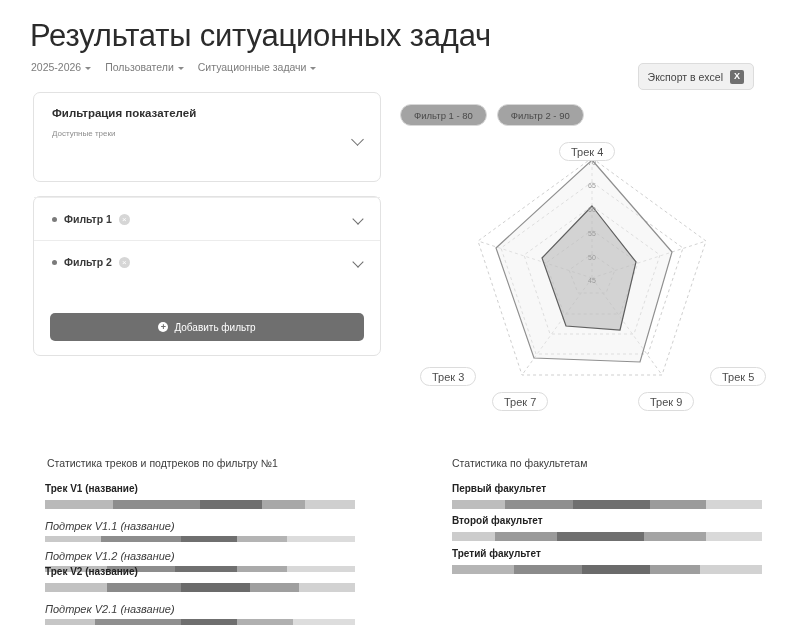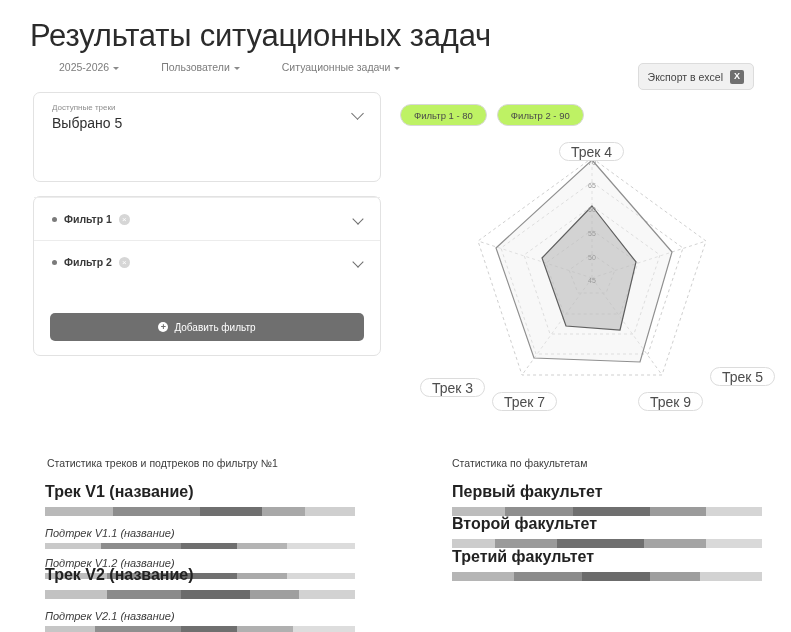--- a/index.html
+++ b/index.html
@@ -27,21 +27,21 @@
   }
   .breadcrumb {
     position: absolute;
     left: 31px; top: 61px;
     display: flex;
     align-items: center;
     gap: 14px;
     font-size: 10.5px;
     color: #7c7c7c;
   }
-  .crumb { display: flex; align-items: center; gap: 4px; white-space: nowrap; margin-left: 28px; }
+  .crumb { display: flex; align-items: center; gap: 4px; white-space: nowrap; }
   .caret {
     display: inline-block;
     width: 0; height: 0;
     border-left: 3px solid transparent;
     border-right: 3px solid transparent;
     border-top: 3.5px solid #8a8a8a;
     margin-top: 2px;
   }
 
   .export-btn {
@@ -178,57 +178,57 @@
   }
   .chip {
     border: 1px solid #d8d8d8;
     border-radius: 13px;
     height: 22px;
     padding: 0 13px;
     font-size: 9.5px;
     color: #4a4a4a;
     display: flex;
     align-items: center;
-    background: #bef264;
+    background: #a3a3a3;
     white-space: nowrap;
     cursor: pointer;
   }
 
   
   .radar-wrap {
     position: absolute;
     left: 400px; top: 130px;
     width: 385px; height: 295px;
   }
   .axis-label {
     position: absolute;
     border: 1px solid #dcdcdc;
     background: #fff;
     border-radius: 11px;
     height: 19px;
     padding: 0 11px;
-    font-size: 14px;
+    font-size: 11px;
     color: #4d4d4d;
     display: flex;
     align-items: center;
     white-space: nowrap;
   }
 
   
   .stats-title {
     position: absolute;
     font-size: 10.5px;
     color: #3b3b3b;
   }
   #stats-left-title  { left: 47px;  top: 457px; }
   #stats-right-title { left: 452px; top: 457px; }
 
   .track-block { position: absolute; width: 310px; }
   .track-head {
-    font-size: 16px;
+    font-size: 10px;
     font-weight: 700;
     color: #222;
     margin-bottom: 6px;
     white-space: nowrap;
   }
   .sub-head {
     font-size: 11px;
     color: #3c3c3c;
     margin-bottom: 4px;
     white-space: nowrap;
@@ -259,23 +259,23 @@
       <span class="caret"></span>
     </div>
   </div>
 
   <div class="export-btn">
     <span>Экспорт в excel</span>
     <span class="excel-icon">X</span>
   </div>
 
   <div class="card" id="card-indicators">
+    <div class="card-title">Фильтрация показателей</div>
     <div class="field-wrap">
       <div class="field-label">Доступные треки</div>
-      <div class="field-value">Выбрано 5</div>
       <span class="chev" id="chev-tracks"></span>
     </div>
   </div>
 
   <div class="card" id="card-contingent">
 
     <div class="filter-row">
       <span class="dot"></span>
       <span class="filter-name">Фильтр 1</span>
       <span class="x-badge">×</span>
@@ -330,21 +330,21 @@
         <text x="192" y="106">55</text>
         <text x="192" y="130">50</text>
         <text x="192" y="153">45</text>
       </g>
     </svg>
 
     <div class="axis-label" style="left:159px; top:12px;">Трек 4</div>
     <div class="axis-label" style="left:310px; top:237px;">Трек 5</div>
     <div class="axis-label" style="left:238px; top:262px;">Трек 9</div>
     <div class="axis-label" style="left:92px;  top:262px;">Трек 7</div>
-    <div class="axis-label" style="left:20px;  top:237px;margin-top:11px;">Трек 3</div>
+    <div class="axis-label" style="left:20px;  top:237px;">Трек 3</div>
   </div>
 
   <div class="stats-title" id="stats-left-title">Статистика треков и подтреков по фильтру №1</div>
   <div class="stats-title" id="stats-right-title">Статистика по факультетам</div>
 
   <div class="track-block" style="left:45px; top:483px;">
     <div class="track-head">Трек V1 (название)</div>
     <div class="bar">
       <span style="width:22%; background:#b9b9b9"></span>
         <span style="width:28%; background:#8d8d8d"></span>

